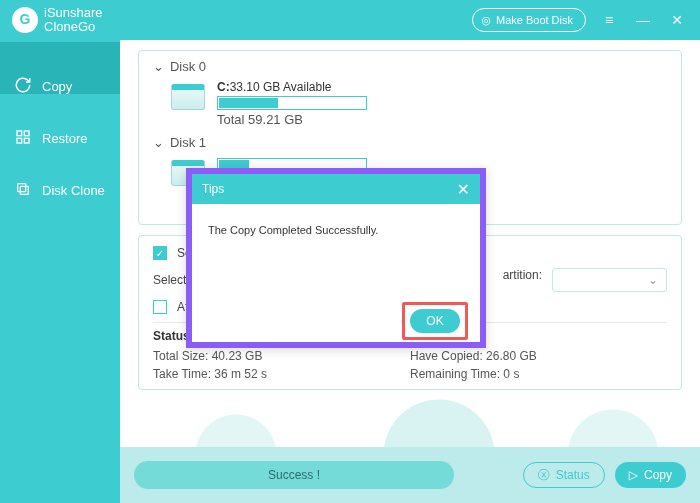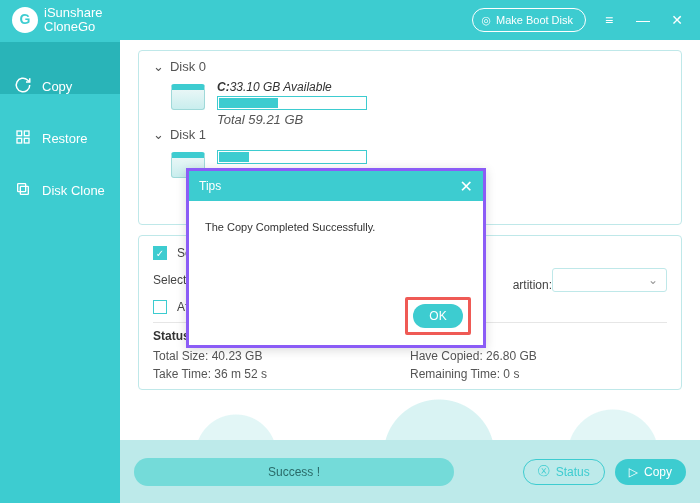--- a/index.html
+++ b/index.html
@@ -19,49 +19,49 @@
   .nav-icon { width: 18px; height: 18px; display: flex; align-items: center; justify-content: center; }
 
   .main { flex: 1; position: relative; background: #fff; display: flex; flex-direction: column; }
   .scenery { position: absolute; bottom: 48px; left: 0; right: 0; height: 60px; background:
      radial-gradient(circle at 20% 100%, #d6f3f3 40px, transparent 41px),
      radial-gradient(circle at 55% 100%, #c9eeee 55px, transparent 56px),
      radial-gradient(circle at 85% 100%, #d6f3f3 45px, transparent 46px); opacity: .7; }
   .content { padding: 10px 18px 0 18px; flex: 1; position: relative; }
   .disk-panel { border: 1px solid #bfe8e9; border-radius: 4px; padding: 8px 14px; margin-bottom: 10px; height: 175px; }
   .disk-head { font-size: 13px; color: #555; display: flex; align-items: center; gap: 6px; margin-bottom: 6px; }
-  .disk-row { display: flex; align-items: flex-start; gap: 12px; margin-left: 18px; margin-bottom: 0; font-style: italic; }
+  .disk-row { display: flex; align-items: flex-start; gap: 12px; margin-left: 18px; margin-bottom: 8px; }
   .disk-icon { width: 34px; height: 26px; background: linear-gradient(#e8f6f6,#c9eeee); border: 1px solid #9fd9d9; border-top: 6px solid #3dccd0; border-radius: 3px; margin-top: 4px; }
   .part { font-size: 12px; color: #333; }
   .part b { font-weight: bold; }
   .bar { width: 150px; height: 14px; border: 1px solid #3dccd0; background: #fff; margin: 2px 0; position: relative; }
   .bar-fill { position: absolute; inset: 1px; width: 40%; background: #3dccd0; }
   .barlbl { font-size: 13px; color: #555; }
 
   .opts { border: 1px solid #bfe8e9; border-radius: 4px; padding: 10px 14px 8px 14px; font-size: 12px; color: #444; position: relative; }
   .cb { display: inline-flex; width: 14px; height: 14px; border: 1px solid #3dccd0; margin-right: 6px; vertical-align: middle; align-items: center; justify-content: center; font-size: 10px; color: #fff; }
   .cb.checked { background: #3dccd0; }
   .opt-row { display: flex; align-items: center; margin-bottom: 8px; gap: 4px; }
   .select { border: 1px solid #bfe8e9; height: 24px; width: 115px; display: inline-flex; align-items: center; justify-content: flex-end; padding: 0 8px; color: #999; font-size: 12px; border-radius: 3px; cursor: pointer; }
   hr { border: none; border-top: 1px solid #e6e6e6; margin: 6px 0; }
   .status-grid { display: grid; grid-template-columns: 1fr 1fr; font-size: 12px; color: #555; row-gap: 4px; }
   .status-grid .hd { color: #333; font-weight: bold; grid-column: 1/-1; margin-bottom: 2px; }
 
-  .footbar { height: 63px; background: #bdeaea; display: flex; align-items: center; padding: 0 14px; gap: 10px; margin-top: auto; position: relative; }
+  .footbar { height: 56px; background: #bdeaea; display: flex; align-items: center; padding: 0 14px; gap: 10px; margin-top: auto; position: relative; }
   .success { flex: 0 0 320px; height: 28px; border-radius: 14px; background: #74dbd9; color: #2a6b69; font-size: 12px; display: flex; align-items: center; justify-content: center; }
   .footbar .spacer { flex: 1; }
   .pill { height: 26px; border-radius: 13px; font-size: 12px; display: flex; align-items: center; gap: 6px; padding: 0 14px; cursor: pointer; }
   .pill.cancel { border: 1px solid #3dccd0; color: #3dccd0; background: transparent; }
   .pill.start { background: #3dccd0; color: #fff; }
 
-  .modal { position: absolute; left: 186px; top: 168px; width: 300px; height: 180px; background: #fff; box-shadow: 0 2px 10px rgba(0,0,0,.15); border: 3px solid #8b5cf6; z-index: 10; }
+  .modal { position: absolute; left: 186px; top: 168px; width: 300px; height: 180px; background: #fff; box-shadow: 0 2px 10px rgba(0,0,0,.15); border: 6px solid #8b5cf6; z-index: 10; }
   .modal-head { height: 30px; background: #3dccd0; display: flex; align-items: center; padding: 0 10px; color: #fff; font-size: 12px; }
   .modal-close { margin-left: auto; cursor: pointer; font-size: 16px; }
   .modal-body { padding: 20px 16px 10px 16px; font-size: 11px; color: #333; }
-  .modal-foot { position: absolute; bottom: 10px; right: 12px; margin-top: 28px; }
+  .modal-foot { position: absolute; bottom: 2px; right: 12px; margin-top: 28px; }
   .ok-hl { border: 3px solid #ef5a55; padding: 4px 5px; border-radius: 2px; display: inline-block; }
   .ok-btn { background: #3dccd0; color: #fff; border: none; height: 24px; width: 50px; border-radius: 12px; font-size: 12px; cursor: pointer; }
 </style>
 </head>
 <body>
 
 <div class="titlebar">
   <div class="logo">
     <div class="logo-icon">G</div>
     <div>
@@ -145,21 +145,21 @@
         </div>
       </div>
 
       <div class="opts">
         <div class="opt-row">
           <span class="cb checked">✓</span>
           <span>Set t</span>
         </div>
         <div class="opt-row" style="justify-content:space-between">
           <span>Select a</span>
-          <span style="display:flex;align-items:flex-end;gap:0">
+          <span style="display:flex;align-items:flex-start;gap:10px">
             <span>artition:</span>
             <span class="select">⌄</span>
           </span>
         </div>
         <div class="opt-row">
           <span class="cb"></span>
           <span>After</span>
         </div>
         <hr>
         <div class="status-grid">

